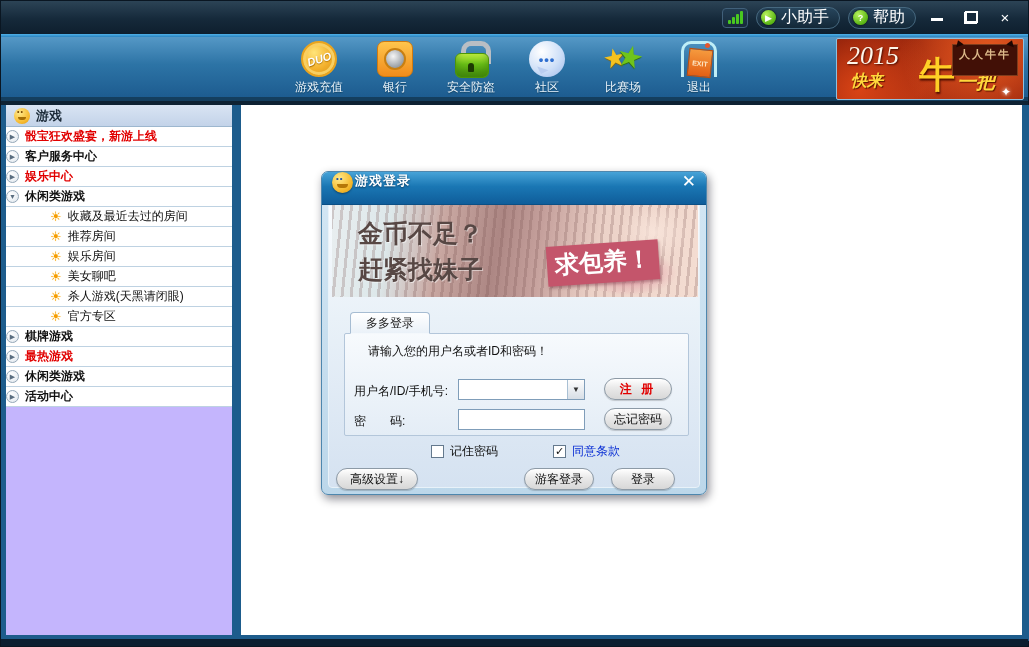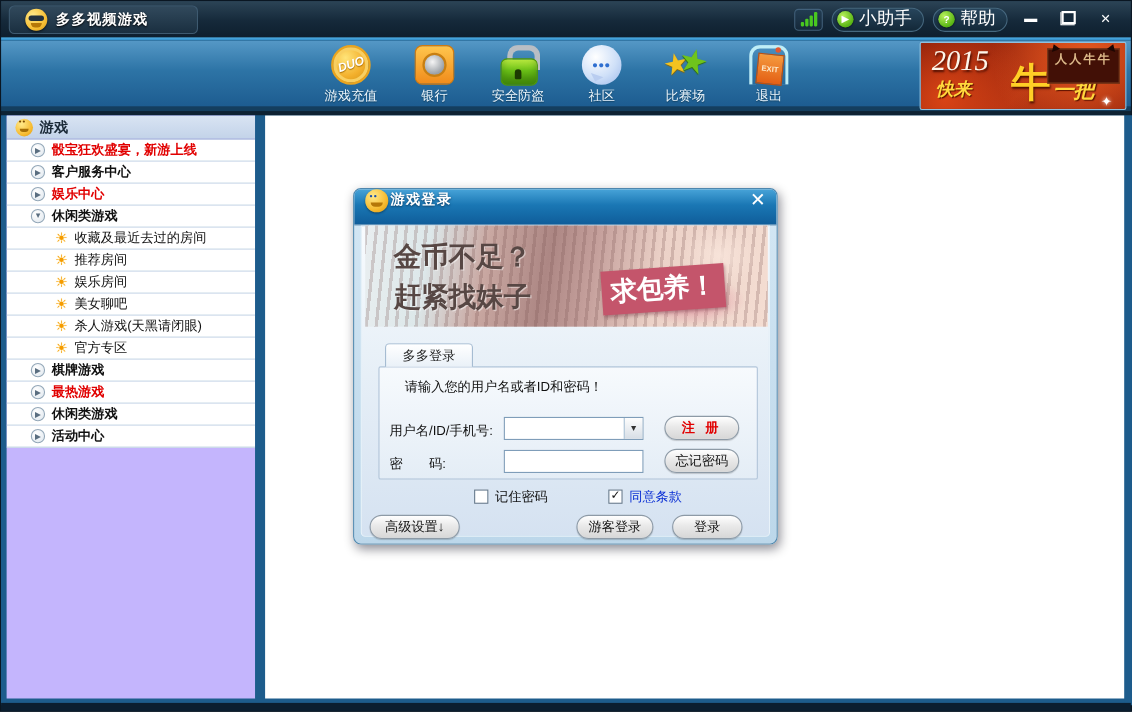--- a/index.html
+++ b/index.html
@@ -79,21 +79,21 @@
   .main-area { position:absolute; left:235px; top:0; right:0; height:100%; background:#fff; }
 
   .side-header { height:22px; background:linear-gradient(#d9e4f3,#c3d3e9); border-bottom:1px solid #9db7cf;
     display:flex; align-items:center; gap:6px; padding-left:8px; cursor:pointer; }
   .side-header .hdr-smiley { width:16px; height:16px; border-radius:50%;
     background:radial-gradient(circle at 35% 30%, #ffe98a, #f6b92e 65%, #d9940e); position:relative; }
   .side-header .hdr-smiley::before { content:"••"; position:absolute; left:3px; top:0px; color:#7c4a00; font-size:7px; letter-spacing:1px; }
   .side-header .hdr-smiley::after { content:""; position:absolute; left:4px; top:9px; width:8px; height:3px; border-radius:0 0 6px 6px; background:#a56e05; }
   .side-header span { font-size:13px; font-weight:bold; color:#1b2a38; }
   .side-item { height:20px; display:flex; align-items:center; gap:6px; border-bottom:1px solid #bed2e2; cursor:pointer; background:#fff; }
-  .side-item.lv1 { padding-left:22px; }
+  .side-item.lv1 { }
   .side-item.lv2 { padding-left:44px; }
   .side-item .label { font-size:12px; color:#111; white-space:nowrap; }
   .side-item.lv1 .label { font-weight:bold; }
   .side-item.hot .label { color:#e10000; }
   .tree-arrow { width:13px; height:13px; border-radius:50%; background:radial-gradient(circle at 35% 30%, #ffffff, #dfe7ee); border:1px solid #93a7b8; color:#5a6e80; font-size:7px; display:flex; align-items:center; justify-content:center; flex:0 0 auto; }
   .sun-icon { color:#f59b00; font-size:13px; line-height:13px; flex:0 0 auto; text-shadow:0 0 1px #ffce4d; }
 
   
   .dialog { position:absolute; left:320px; top:170px; width:386px; height:324px; border-radius:7px;
     background:linear-gradient(#d4e7f4,#bcd7ea); border:1px solid #4e87ae; box-shadow:2px 4px 10px rgba(0,0,20,.45); }
@@ -142,24 +142,20 @@
 
   
   .bottom-strip { position:absolute; left:0; bottom:0; width:100%; height:7px; background:#0b1e30; }
 </style>
 </head>
 <body>
 
 <div class="window">
 
   <div class="titlebar">
-    <div class="logo-box">
-      <div class="app-smiley"></div>
-      <div class="app-title">多多视频游戏</div>
-    </div>
     <div class="tb-right">
       <div class="signal-btn">
         <i style="height:4px"></i>
           <i style="height:7px"></i>
           <i style="height:10px"></i>
           <i style="height:13px"></i>
       </div>
       <div class="pill-btn">
         <span class="glyph">▶</span>
         <span class="lbl">小助手</span>

